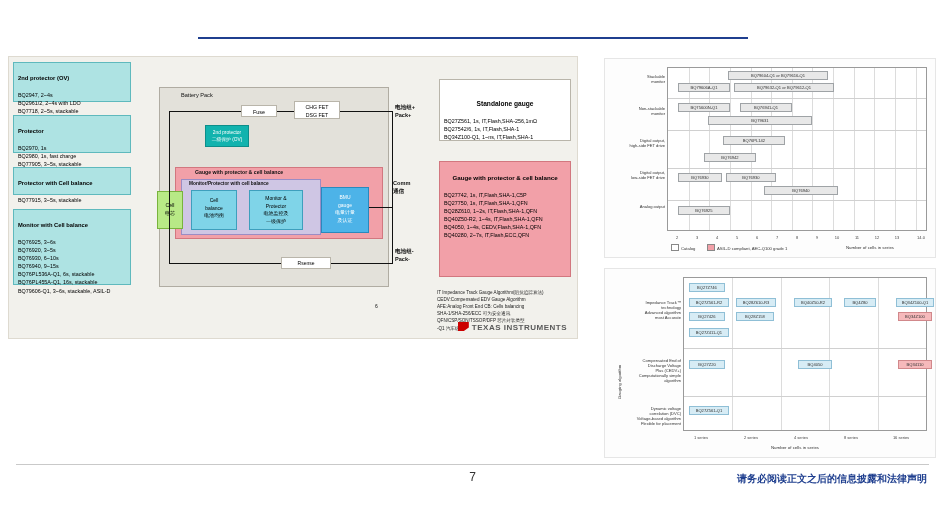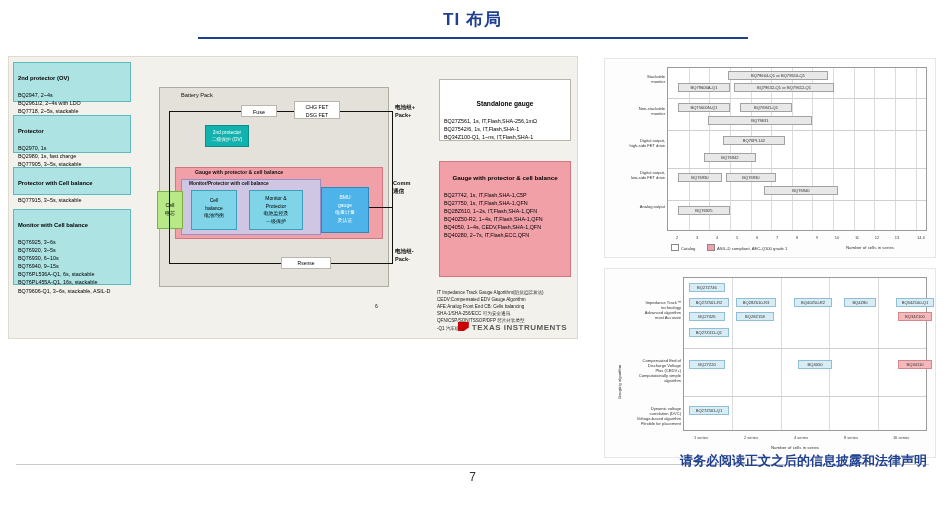--- a/index.html
+++ b/index.html
@@ -278,32 +278,31 @@
     left: 0;
     top: 470px;
     width: 945px;
     text-align: center;
     font-size: 12px;
     color: #333;
   }
   .disclaimer {
     position: absolute;
     right: 18px;
-    top: 452px;
-    font-size: 13px;
+    top: 472px;
+    font-size: 10px;
     font-weight: bold;
     color: #1f3f8f;
   }
 </style>
 </head>
 <body>
 
 <div class="slide">
 
-  <div class="title">TI 布局</div>
   <div class="title-rule"></div>
 
   <div class="left-fig">
     <div class="lf-inner">
 
       <div class="box cyan" style="left:4px; top:5px; width:118px; height:40px;">
         <b>2nd protector (OV)</b><br>
         <span>BQ2947, 2~4s
 BQ2961/2, 2~4s with LDO
 BQ7718, 2~5s, stackable</span>

